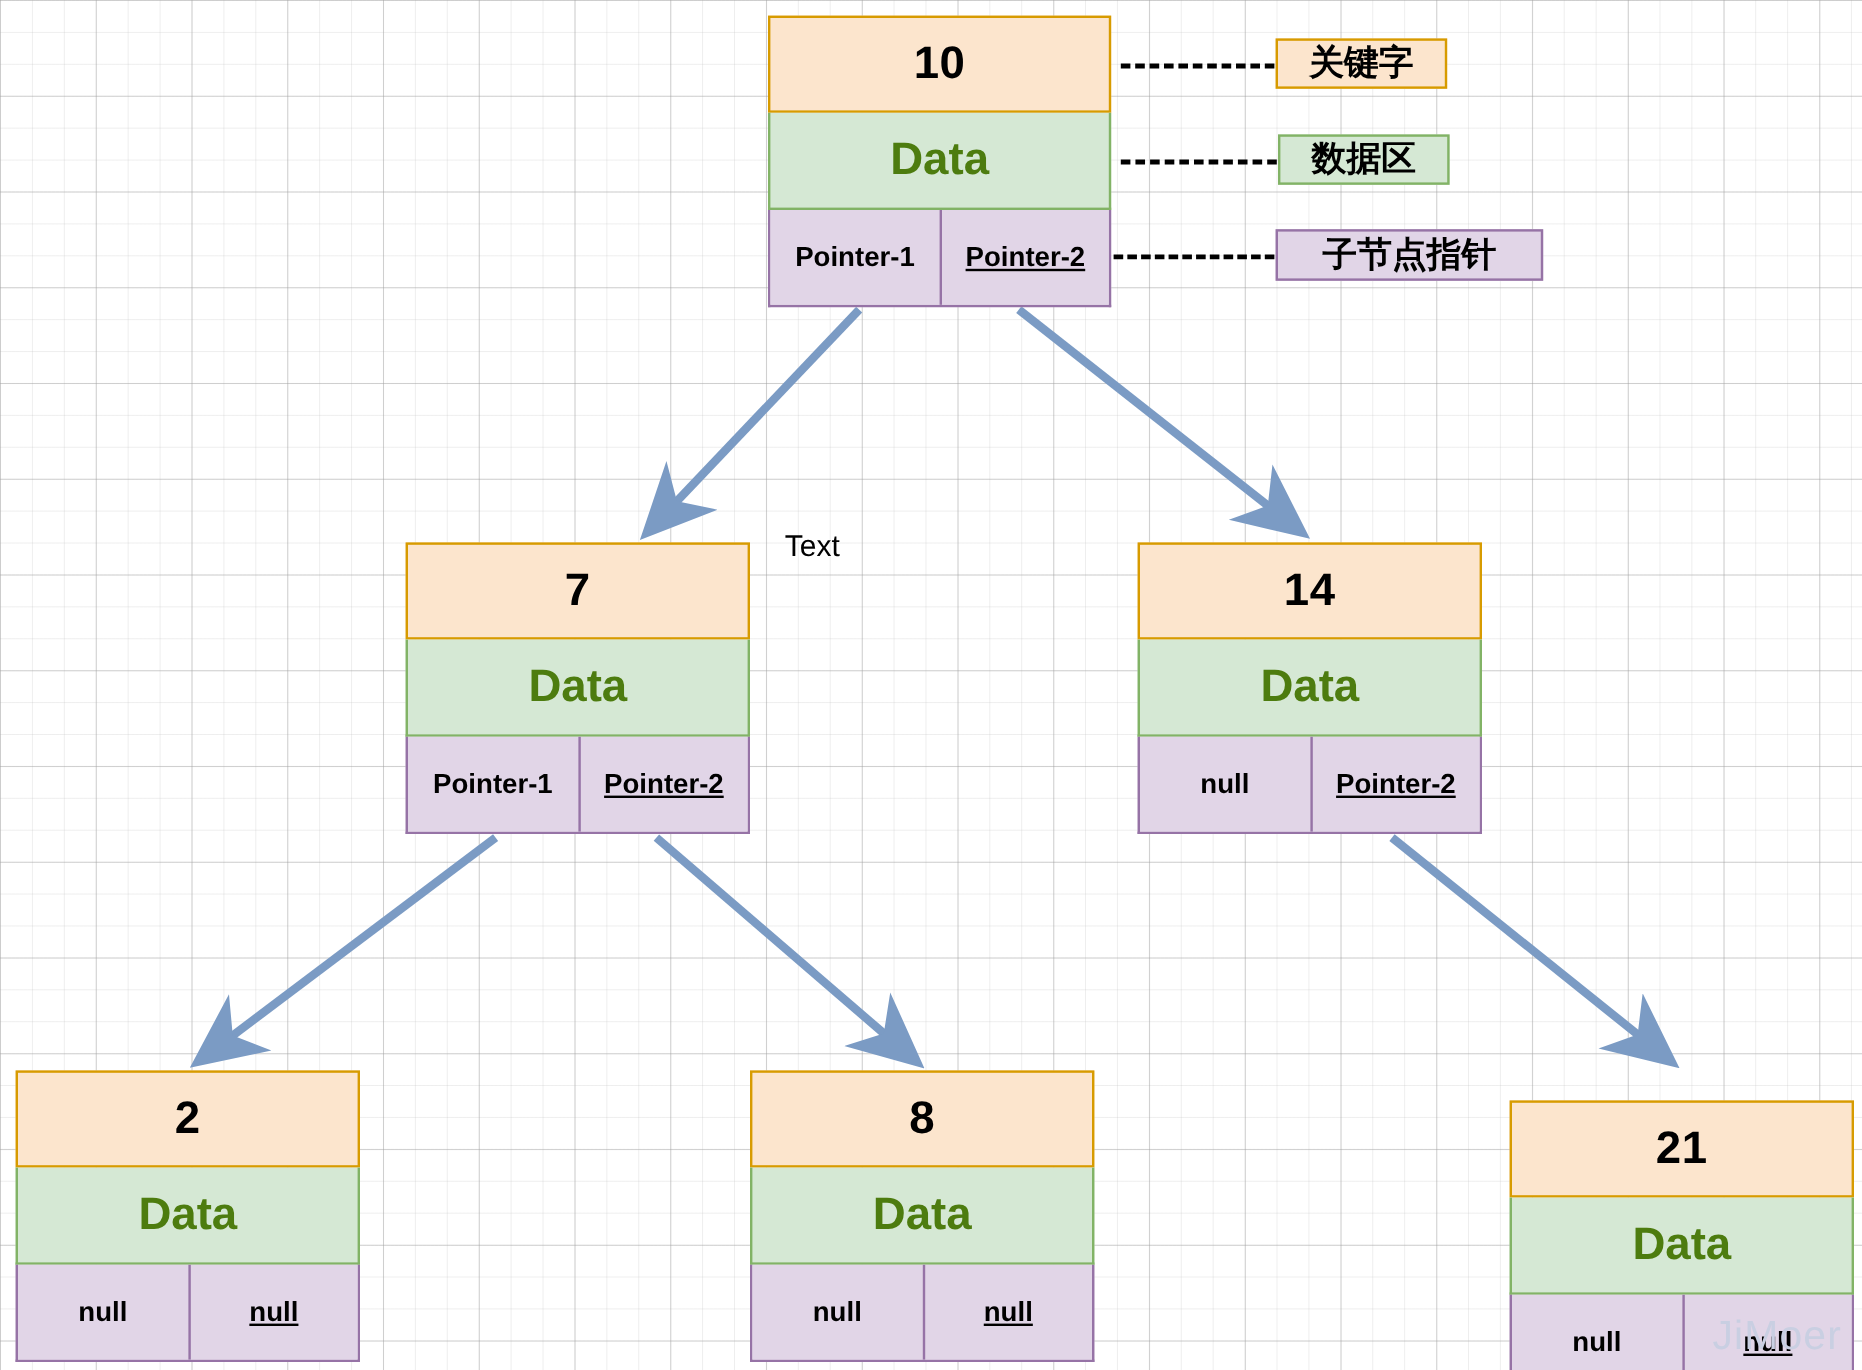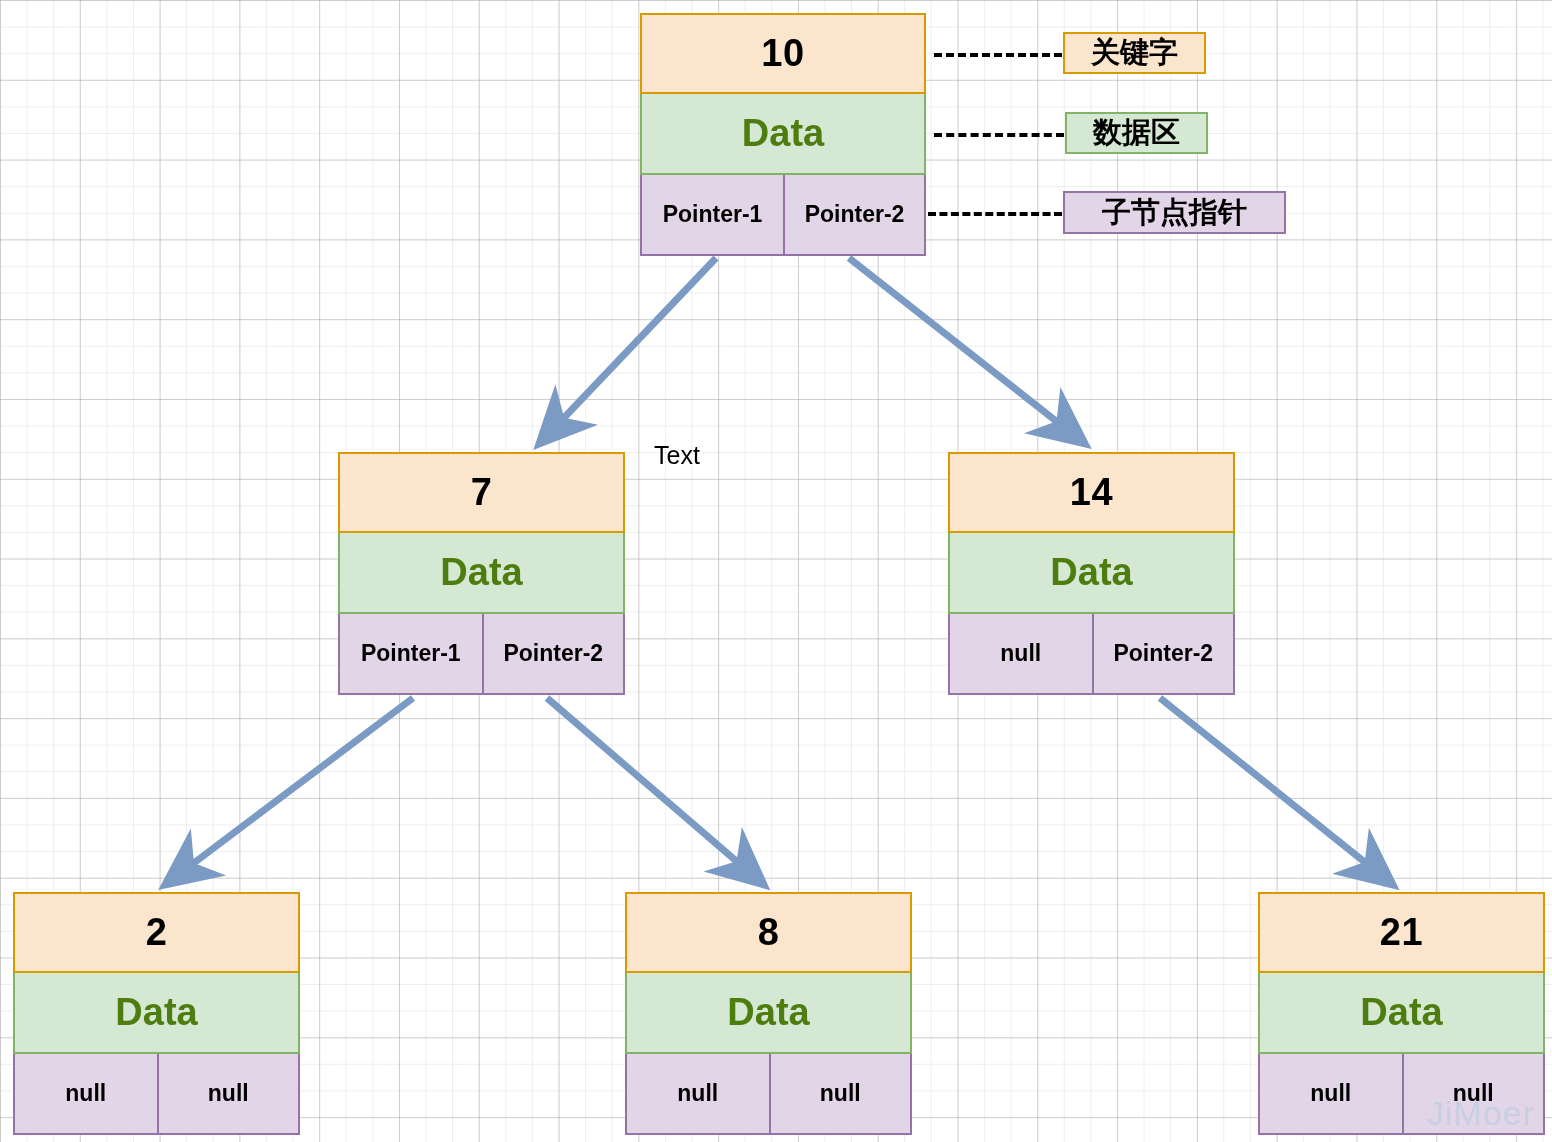--- a/index.html
+++ b/index.html
@@ -42,21 +42,21 @@
     display:flex;box-sizing:border-box;
     border:2px solid #9673a6;border-top:none;
     background:#e1d5e7;
   }
   .ptr-cell{
     flex:1 1 50%;box-sizing:border-box;
     display:flex;align-items:center;justify-content:center;
     font-size:23px;font-weight:bold;color:#000;
     background:#e1d5e7;
   }
-  .ptr-cell.right{border-left:2px solid #9673a6;}
+  .ptr-cell.right{border-left:2px solid #9673a6;text-decoration:underline;}
 
   
   .legend-box{
     position:absolute;box-sizing:border-box;
     display:flex;align-items:center;justify-content:center;
     font-size:29px;font-weight:bold;color:#000;
     font-family:"DejaVu Sans","Liberation Sans",sans-serif;
     white-space:nowrap;
   }
   .legend-key{background:#fce5cd;border:2px solid #d79b00;}
@@ -151,21 +151,21 @@
   <div class="node" style="left:625px;top:892px;width:287px;">
     <div class="band key-band" style="height:81px;">8</div>
     <div class="band data-band" style="height:81px;">Data</div>
     <div class="ptr-band" style="height:81px;">
       <div class="ptr-cell">null</div>
       <div class="ptr-cell right">null</div>
     </div>
   </div>
 
   <div class="node" style="left:1258px;top:892px;width:287px;">
-    <div class="band key-band" style="height:81px;">21</div>
+    <div class="band key-band" style="height:81px;margin-top:25px;">21</div>
     <div class="band data-band" style="height:81px;">Data</div>
     <div class="ptr-band" style="height:81px;">
       <div class="ptr-cell">null</div>
       <div class="ptr-cell right">null</div>
     </div>
   </div>
 
   <div class="dash-line" style="left:934px;top:53px;width:128px;"></div>
   <div class="dash-line" style="left:934px;top:133px;width:130px;"></div>
   <div class="dash-line" style="left:928px;top:212px;width:134px;"></div>

